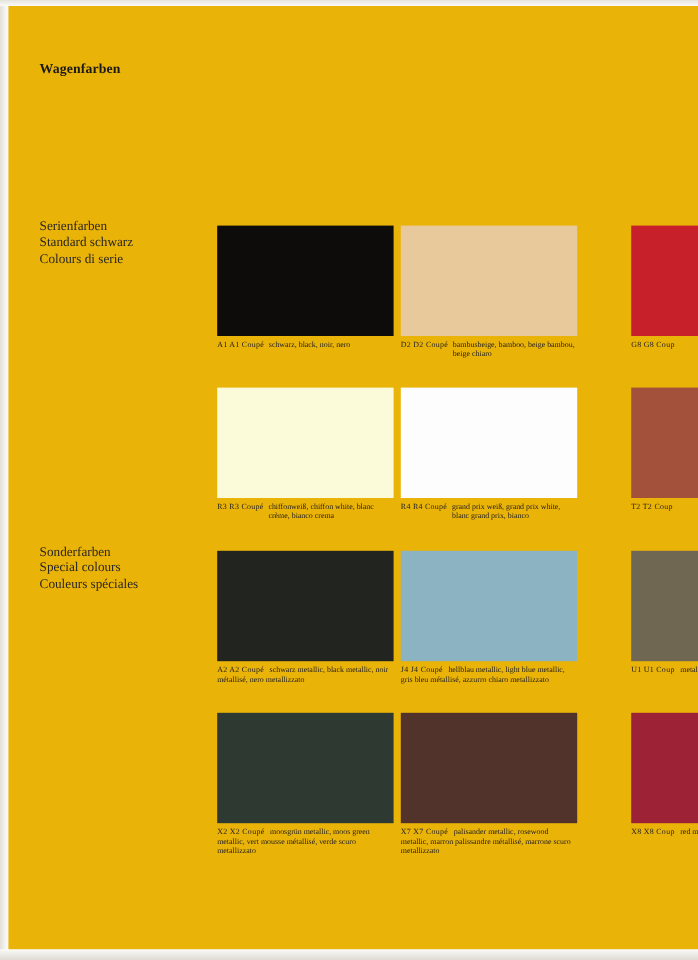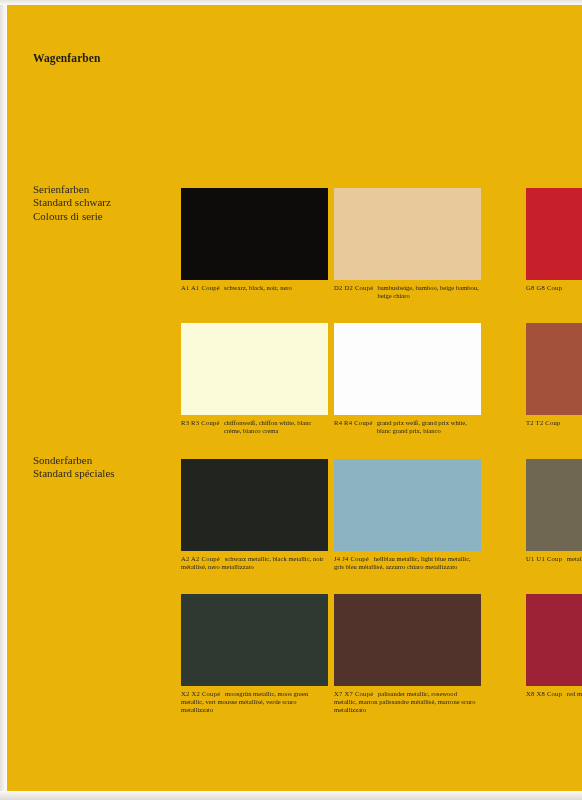--- a/index.html
+++ b/index.html
@@ -149,21 +149,22 @@
   </div>
 
   <div class="section-head standard">
     <div>Serienfarben</div>
     <div>Standard schwarz</div>
     <div>Colours di serie</div>
   </div>
 
   <div class="section-head special">
     <div>Sonderfarben</div>
-    <div>Standard spéciales</div>
+    <div>Special colours</div>
+    <div>Couleurs spéciales</div>
   </div>
 
   <div class="grid">
 
     <div class="row r1">
       <div class="cell c1">
         <div class="swatch" style="background: rgb(13, 12, 11);"></div>
         <div class="caption">
           <span class="cap-code">A1 A1 Coupé</span>
           <span class="cap-text">schwarz, black, noir, nero</span>

